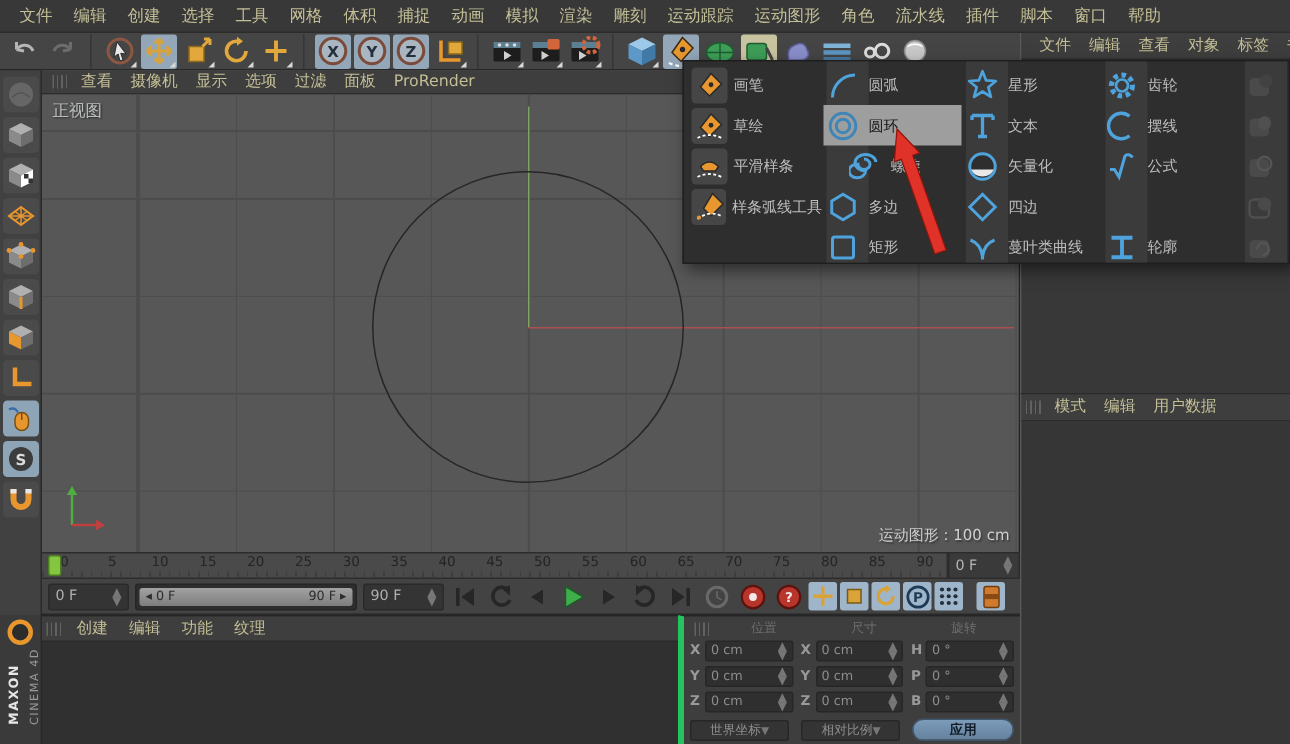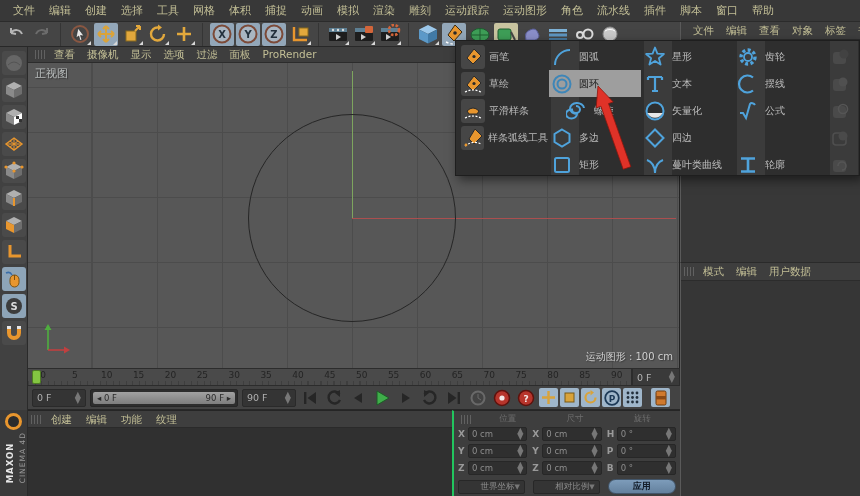--- a/index.html
+++ b/index.html
@@ -99,32 +99,32 @@
   .brandtext { writing-mode:vertical-rl; transform:rotate(180deg); margin-left:3px; }
   .brandtext .co { color:#e6e6e6; font-weight:bold; font-size:8.5px; letter-spacing:1px; }
   .brandtext .pr { color:#9a9a9a; font-size:7.5px; letter-spacing:1px; }
 
   .matman { position:absolute; left:28px; top:410px; width:424px; height:86px; background:#303030;
             border-top:1px solid #252525; }
   .mm-head { height:17px; background:#3e3e3e; border-bottom:1px solid #2a2a2a; display:flex; align-items:center; }
   .mm-head .menu-item { font-size:10.5px; line-height:16px; }
 
   .coords { position:absolute; left:452px; top:410px; width:228px; height:86px; background:#3e3e3e;
-            border-top:1px solid #252525; border-left:2px solid #22c55e; padding:2px 4px 0 4px; }
+            border-top:1px solid #252525; border-left:4px solid #22c55e; padding:2px 4px 0 4px; }
   .co-head { display:flex; align-items:center; height:12px; color:#6e6e6e; font-size:8.5px; }
   .co-head span { flex:1; text-align:center; }
   .co-grid { display:grid; grid-template-columns:1fr 1fr 1fr; grid-column-gap:5px; grid-row-gap:3px; margin-top:2px; }
   .cell { display:flex; align-items:center; }
   .cell .lbl { width:10px; color:#9a9a9a; font-size:9px; font-weight:bold; }
   .cell .val { flex:1; height:14px; background:#2f2f2f; border:1px solid #272727; border-radius:2px;
                color:#8d8d8d; font-size:8.5px; display:flex; align-items:center; justify-content:space-between;
                padding:0 3px; }
   .co-foot { display:flex; align-items:center; margin-top:4px; }
   .dropdown { width:70px; height:14px; background:#343434; border:1px solid #272727; border-radius:2px;
-              color:#8d8d8d; font-size:8.5px; display:flex; align-items:center; justify-content:flex-end;
+              color:#8d8d8d; font-size:8.5px; display:flex; align-items:center; justify-content:center;
               padding:0 4px; margin-right:8px; }
   .applybtn { width:72px; height:15px; margin-left:auto; background:linear-gradient(#7d9cba,#64819e);
               border:1px solid #42566b; border-radius:8px; color:#141e2a; font-size:9px; font-weight:bold;
               display:flex; align-items:center; justify-content:center; }
 
   
   .popup { position:absolute; left:455px; top:40px; width:405px; height:136px; background:#2e2e2e;
            border:1px solid #1e1e1e; box-shadow:3px 4px 10px rgba(0,0,0,.5); z-index:5; }
   .strip { position:absolute; top:0; height:134px; width:28px; background:#3b3b3b; }
   .pop-row { position:absolute; height:27px; display:flex; align-items:center; }

